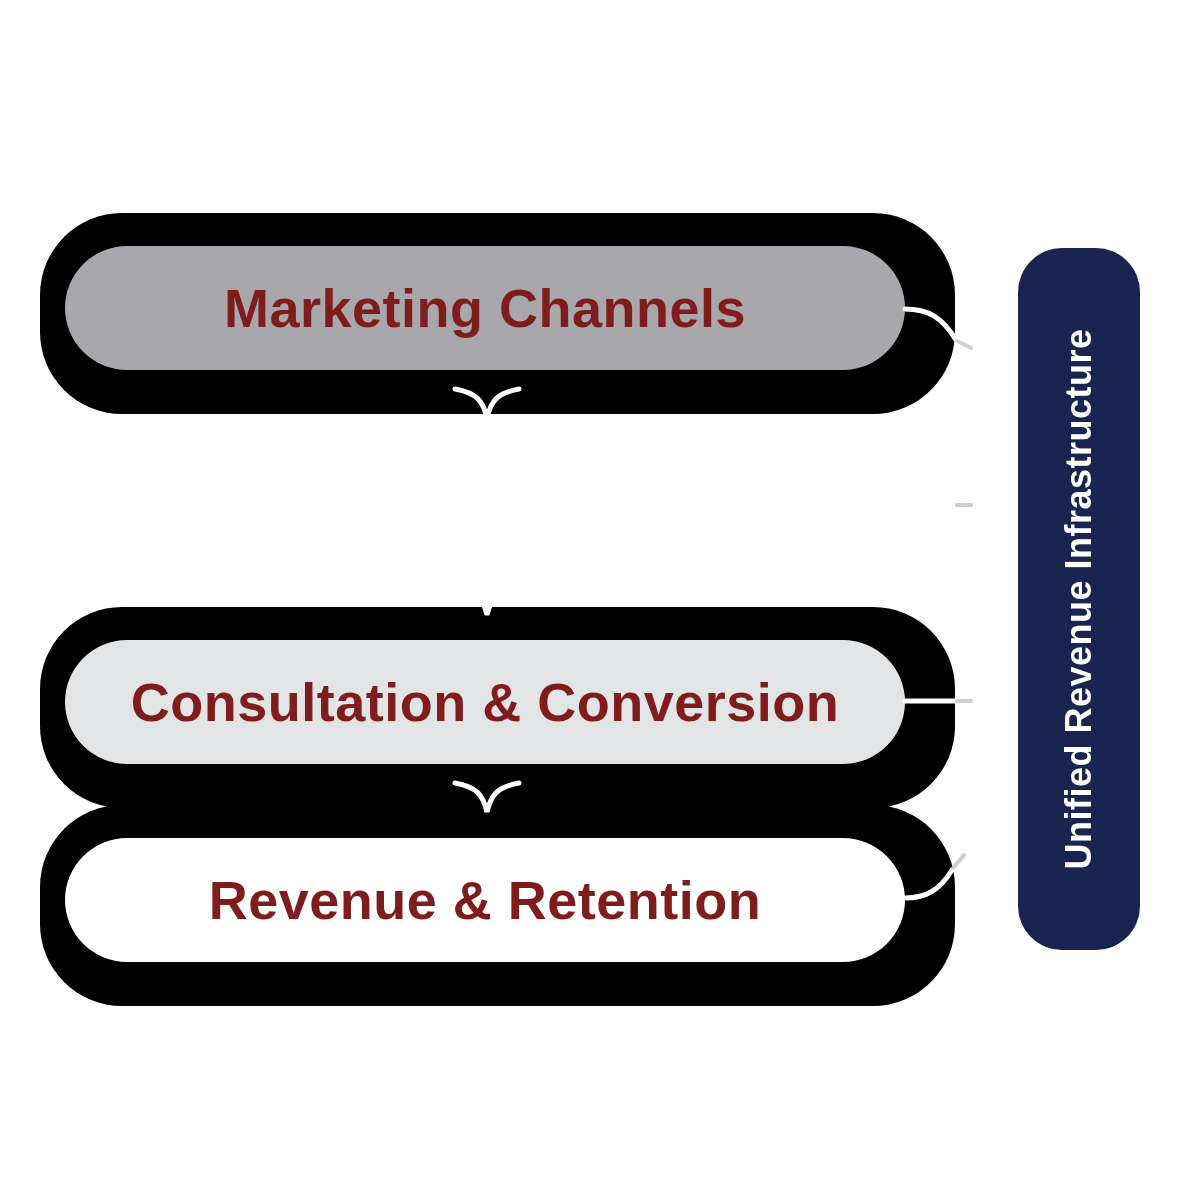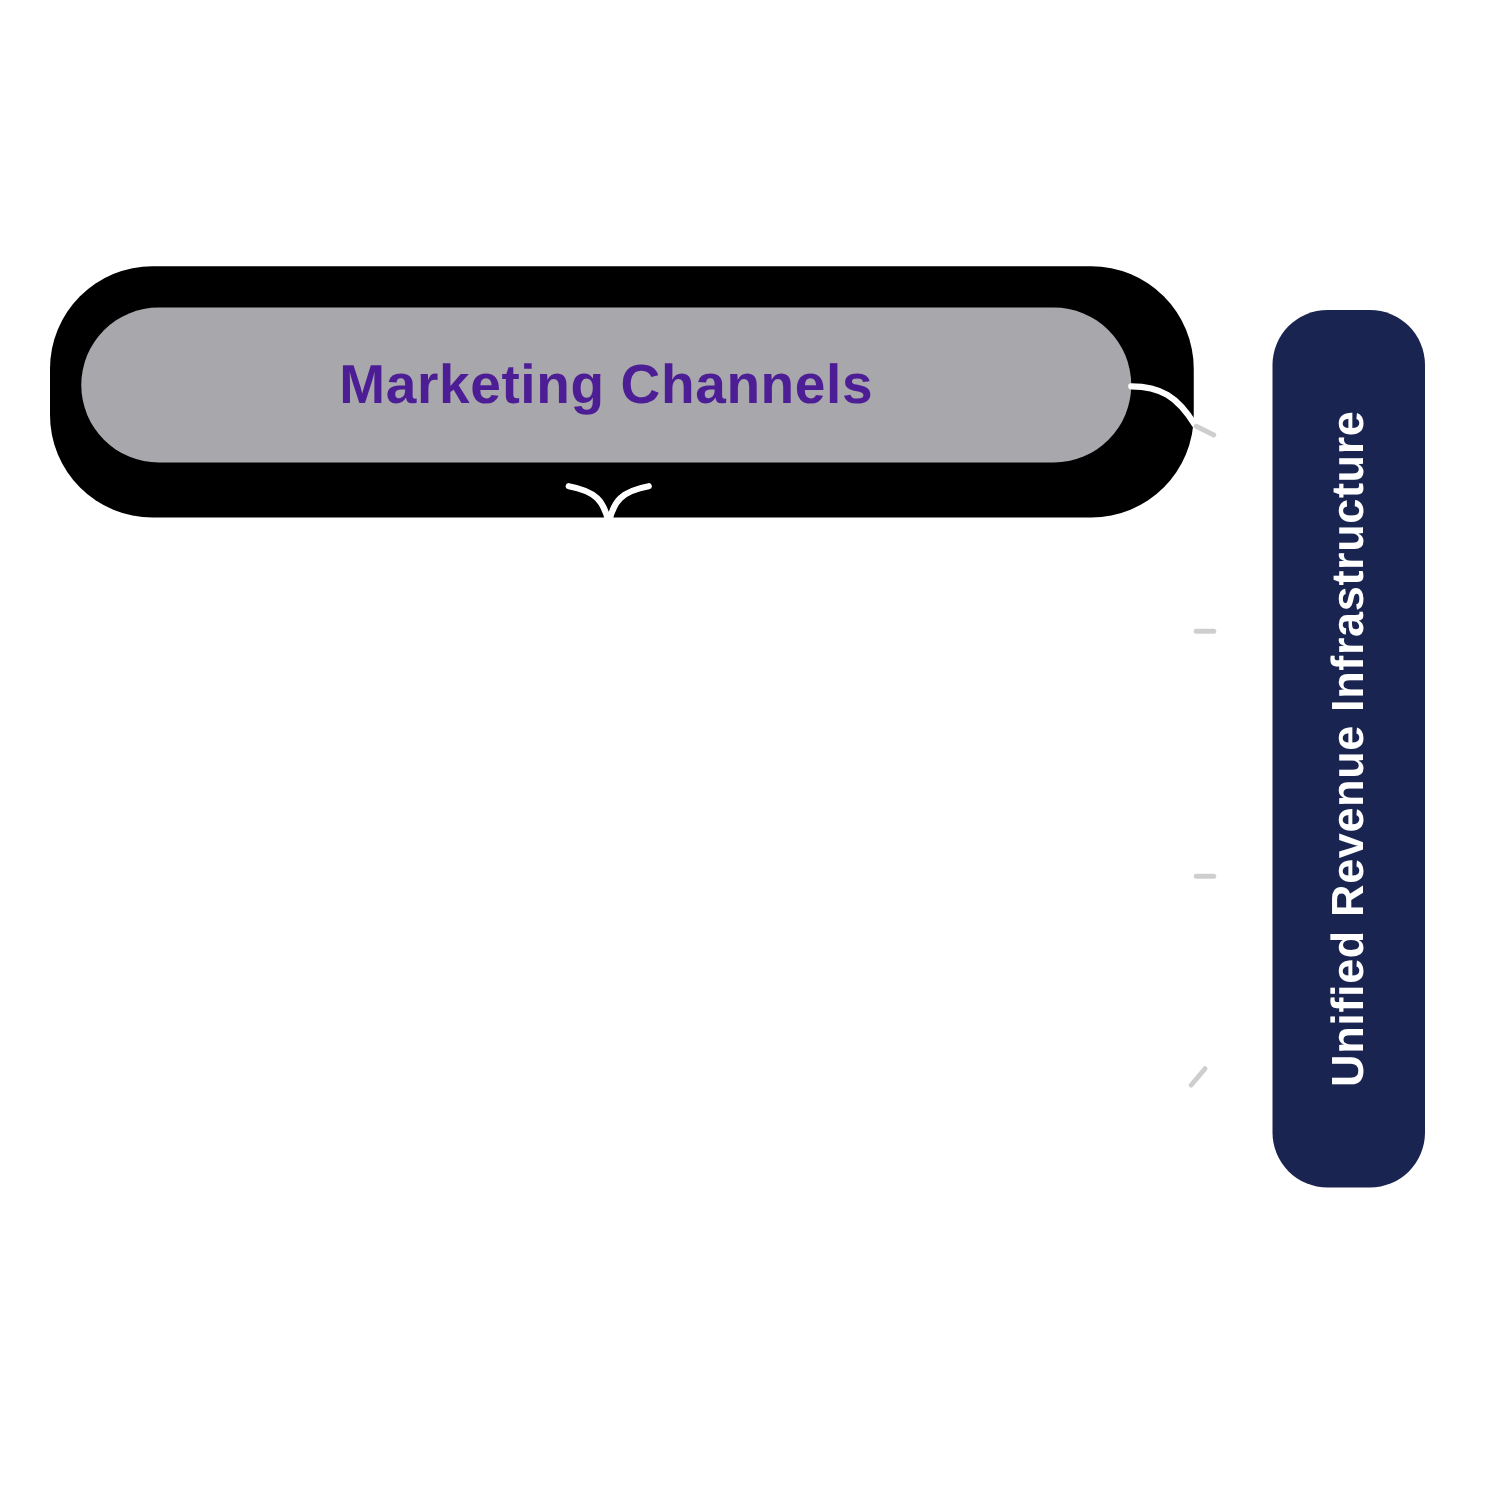--- a/index.html
+++ b/index.html
@@ -33,22 +33,22 @@
     left: 25px;
     top: 33px;
     width: 840px;
     height: 124px;
     border-radius: 62px;
     display: flex;
     align-items: center;
     justify-content: center;
   }
   .stage-label {
-    color: #4c1d95;
-    font-size: 44px;
+    color: #7f1d1d;
+    font-size: 54px;
     font-weight: bold;
     letter-spacing: 0.5px;
     white-space: nowrap;
   }
   
   .chevron {
     position: absolute;
     left: 447px;
     width: 80px;
     height: 42px;
@@ -91,21 +91,31 @@
 
 <div class="canvas">
 
   <div class="stage stage-1">
     <div class="stage-inner" style="background-color: rgb(168, 168, 172);">
       <span class="stage-label">Marketing Channels</span>
     </div>
   </div>
 
 
+  <div class="stage stage-3">
+    <div class="stage-inner" style="background-color: rgb(227, 228, 230);">
+      <span class="stage-label">Consultation &amp; Conversion</span>
+    </div>
+  </div>
 
+  <div class="stage stage-4">
+    <div class="stage-inner" style="background-color: rgb(255, 255, 255);">
+      <span class="stage-label">Revenue &amp; Retention</span>
+    </div>
+  </div>
 
   <svg class="chevron chevron-1" viewBox="0 0 80 42">
     <path d="M8,7 C30,11 36,19 40,36 C44,19 50,11 72,7" fill="none" stroke="#ffffff" stroke-width="5" stroke-linecap="round"></path>
   </svg>
   <svg class="chevron chevron-2" viewBox="0 0 80 42">
     <path d="M8,7 C30,11 36,19 40,36 C44,19 50,11 72,7" fill="none" stroke="#ffffff" stroke-width="5" stroke-linecap="round"></path>
   </svg>
   <svg class="chevron chevron-3" viewBox="0 0 80 42">
     <path d="M8,7 C30,11 36,19 40,36 C44,19 50,11 72,7" fill="none" stroke="#ffffff" stroke-width="5" stroke-linecap="round"></path>
   </svg>

